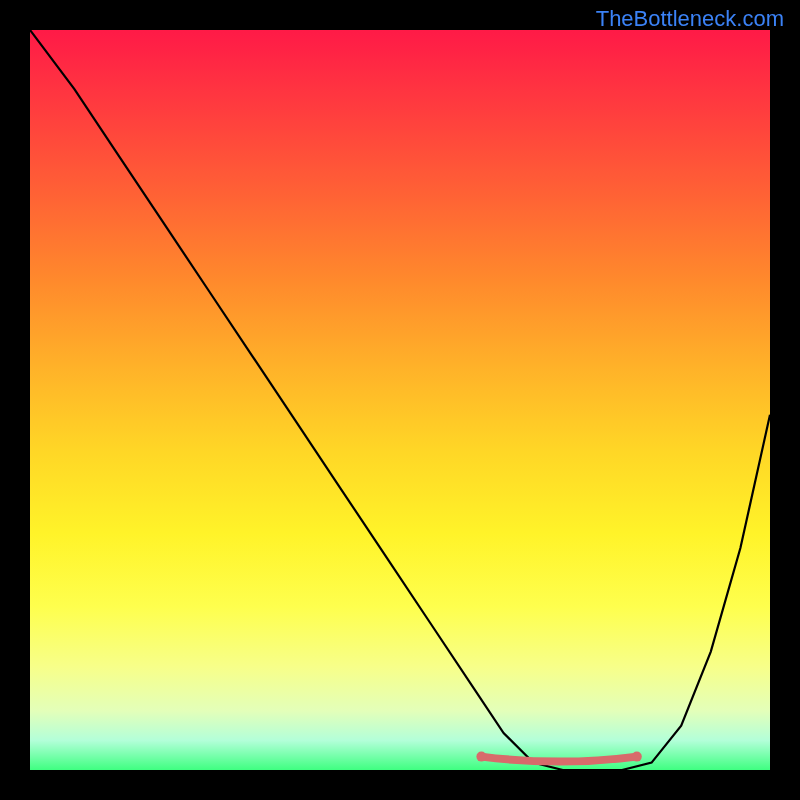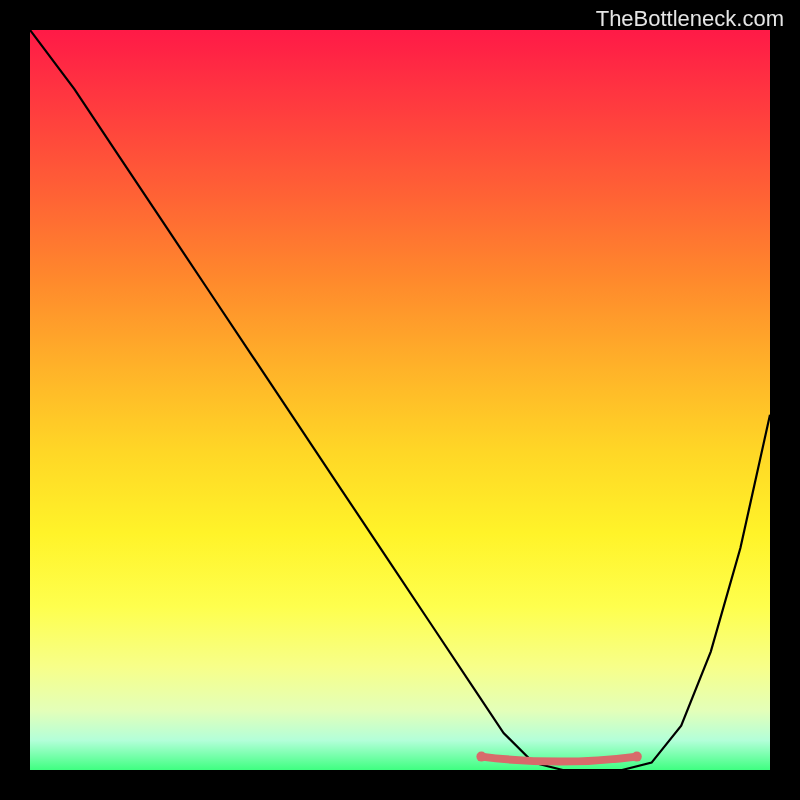--- a/index.html
+++ b/index.html
@@ -1,21 +1,21 @@
 <!DOCTYPE html>
 <html><head>
 <meta charset="utf-8">
 <style>
   * { margin: 0; padding: 0; box-sizing: border-box; }
   body { width: 800px; height: 800px; background: #000; position: relative; font-family: Arial, sans-serif; }
   .attribution {
     position: absolute;
     top: 6px;
     right: 16px;
-    color: #e5e5e5;
+    color: #3b82f6;
     font-size: 22px;
     font-weight: 500;
     z-index: 10;
   }
   .plot-area {
     position: absolute;
     left: 30px;
     top: 30px;
     width: 740px;
     height: 740px;

